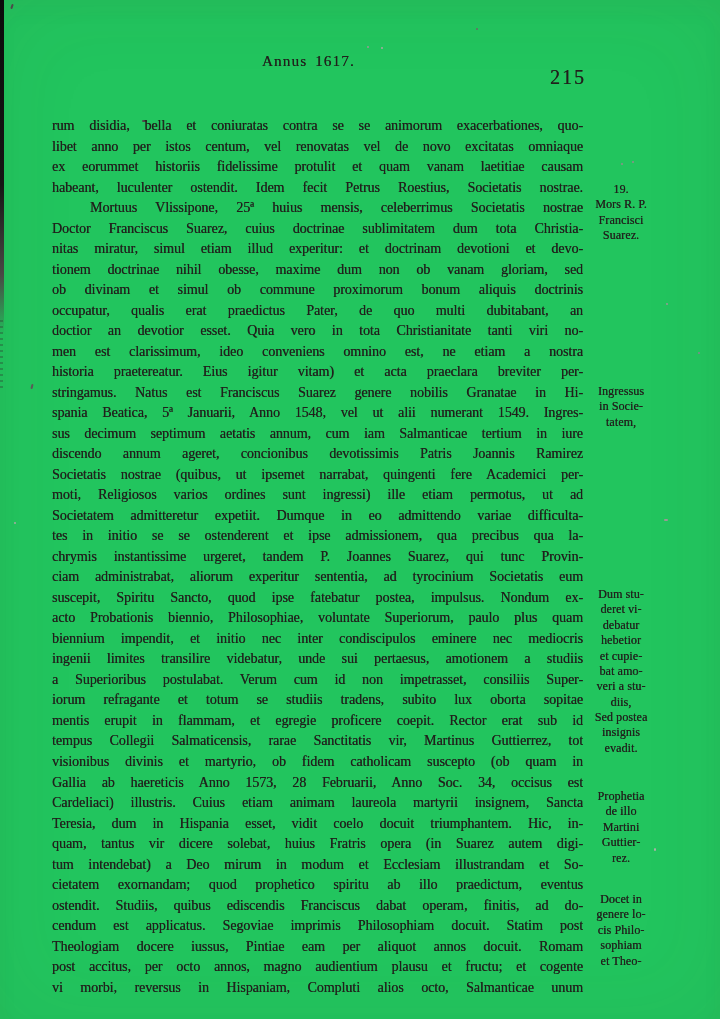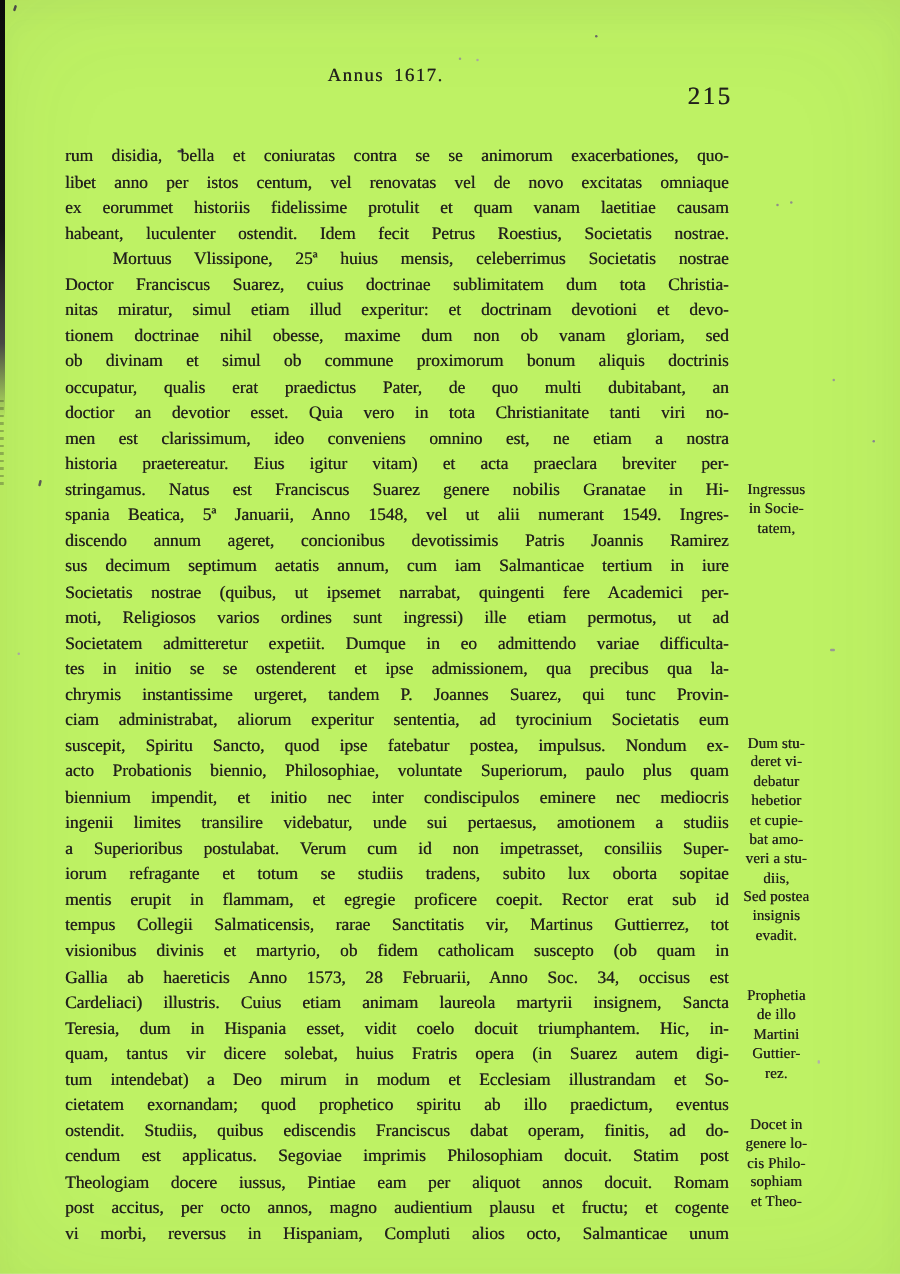--- a/index.html
+++ b/index.html
@@ -4,21 +4,21 @@
 <style>
   html, body { margin: 0; padding: 0; }
   body {
     width: 720px; height: 1019px;
     background: #f4f4f2;
     font-family: "Liberation Serif", "DejaVu Serif", serif;
   }
   .page {
     position: relative;
     width: 720px; height: 1019px;
-    background: #bef264;
+    background: #22c55e;
     overflow: hidden;
     color: #211f1c;
     box-shadow: inset 0 0 90px rgba(70,65,58,0.07), inset 0 10px 22px rgba(70,65,58,0.04);
     text-shadow: 0.3px 0 0 rgba(33,31,28,0.8);
   }
   .running-header {
     position: absolute; left: 262px; top: 53px;
     font-size: 15px; letter-spacing: 1.2px; word-spacing: 3px;
   }
   .page-number {
@@ -88,22 +88,22 @@
       <div class="bodyline">Doctor Franciscus Suarez, cuius doctrinae sublimitatem dum tota Christia-</div>
       <div class="bodyline">nitas miratur, simul etiam illud experitur: et doctrinam devotioni et devo-</div>
       <div class="bodyline">tionem doctrinae nihil obesse, maxime dum non ob vanam gloriam, sed</div>
       <div class="bodyline">ob divinam et simul ob commune proximorum bonum aliquis doctrinis</div>
       <div class="bodyline">occupatur, qualis erat praedictus Pater, de quo multi dubitabant, an</div>
       <div class="bodyline">doctior an devotior esset. Quia vero in tota Christianitate tanti viri no-</div>
       <div class="bodyline">men est clarissimum, ideo conveniens omnino est, ne etiam a nostra</div>
       <div class="bodyline">historia praetereatur. Eius igitur vitam) et acta praeclara breviter per-</div>
       <div class="bodyline">stringamus. Natus est Franciscus Suarez genere nobilis Granatae in Hi-</div>
       <div class="bodyline">spania Beatica, 5ª Januarii, Anno 1548, vel ut alii numerant 1549. Ingres-</div>
+      <div class="bodyline">sus decimum septimum aetatis annum, cum iam Salmanticae tertium in iure</div>
       <div class="bodyline">discendo annum ageret, concionibus devotissimis Patris Joannis Ramirez</div>
-      <div class="bodyline">sus decimum septimum aetatis annum, cum iam Salmanticae tertium in iure</div>
       <div class="bodyline">Societatis nostrae (quibus, ut ipsemet narrabat, quingenti fere Academici per-</div>
       <div class="bodyline">moti, Religiosos varios ordines sunt ingressi) ille etiam permotus, ut ad</div>
       <div class="bodyline">Societatem admitteretur expetiit. Dumque in eo admittendo variae difficulta-</div>
       <div class="bodyline">tes in initio se se ostenderent et ipse admissionem, qua precibus qua la-</div>
       <div class="bodyline">chrymis instantissime urgeret, tandem P. Joannes Suarez, qui tunc Provin-</div>
       <div class="bodyline">ciam administrabat, aliorum experitur sententia, ad tyrocinium Societatis eum</div>
       <div class="bodyline">suscepit, Spiritu Sancto, quod ipse fatebatur postea, impulsus. Nondum ex-</div>
       <div class="bodyline">acto Probationis biennio, Philosophiae, voluntate Superiorum, paulo plus quam</div>
       <div class="bodyline">biennium impendit, et initio nec inter condiscipulos eminere nec mediocris</div>
       <div class="bodyline">ingenii limites transilire videbatur, unde sui pertaesus, amotionem a studiis</div>
@@ -119,20 +119,26 @@
       <div class="bodyline">tum intendebat) a Deo mirum in modum et Ecclesiam illustrandam et So-</div>
       <div class="bodyline">cietatem exornandam; quod prophetico spiritu ab illo praedictum, eventus</div>
       <div class="bodyline">ostendit. Studiis, quibus ediscendis Franciscus dabat operam, finitis, ad do-</div>
       <div class="bodyline">cendum est applicatus. Segoviae imprimis Philosophiam docuit. Statim post</div>
       <div class="bodyline">Theologiam docere iussus, Pintiae eam per aliquot annos docuit. Romam</div>
       <div class="bodyline">post accitus, per octo annos, magno audientium plausu et fructu; et cogente</div>
       <div class="bodyline">vi morbi, reversus in Hispaniam, Compluti alios octo, Salmanticae unum</div>
     </div>
 
   <div class="margin-col" id="margin-col">
+      <div class="margin-note" style="top: 182px;">
+        <div class="margin-line">19.</div>
+        <div class="margin-line">Mors R. P.</div>
+        <div class="margin-line">Francisci</div>
+        <div class="margin-line">Suarez.</div>
+      </div>
       <div class="margin-note" style="top: 384px;">
         <div class="margin-line">Ingressus</div>
         <div class="margin-line">in Socie-</div>
         <div class="margin-line">tatem,</div>
       </div>
       <div class="margin-note" style="top: 587px;">
         <div class="margin-line">Dum stu-</div>
         <div class="margin-line">deret vi-</div>
         <div class="margin-line">debatur</div>
         <div class="margin-line">hebetior</div>

